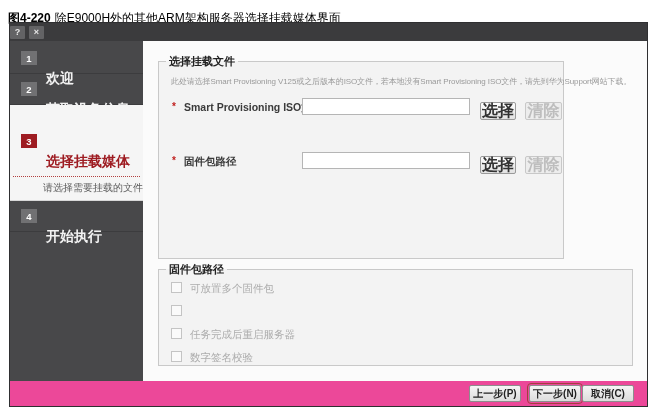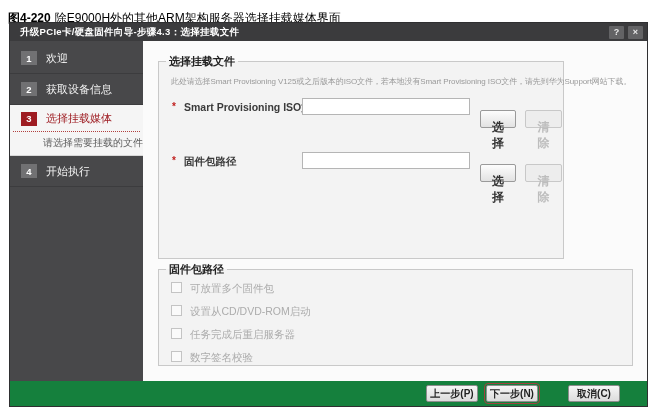--- a/index.html
+++ b/index.html
@@ -22,21 +22,21 @@
     color:#e9e9e9;font-size:9px;font-weight:bold;display:flex;align-items:center;justify-content:center;cursor:default;}
 
   .window-body{flex:1;display:flex;min-height:0;position:relative;}
 
   
   .sidebar{flex:0 0 133px;width:133px;background:#48484a;display:flex;flex-direction:column;padding-top:2px;}
   .step{height:31px;box-sizing:border-box;display:flex;align-items:center;gap:9px;
     padding-left:11px;border-bottom:1px solid #3c3c3e;}
   .step-num{width:16px;height:14px;flex:0 0 16px;background:#717173;color:#fff;
     font-size:9.5px;font-weight:bold;display:flex;align-items:center;justify-content:center;}
-  .step-label{color:#f2f2f2;font-size:11px;font-weight:normal;white-space:nowrap;}
+  .step-label{color:#f2f2f2;font-size:14px;font-weight:bold;white-space:nowrap;margin-top:42px;}
   .step-active{background:#f5f5f5;border-bottom:1px solid #d8d8d8;padding:6px 0 5px 0;}
   .step-active .head{display:flex;align-items:center;gap:9px;padding-left:11px;}
   .step-active .step-num{background:#9e1c22;}
   .step-active .head .step-label{color:#9e1c22;}
   .dotline{border-bottom:1px dotted #b2403f;margin:5px 3px 4px 3px;}
   .step-subtitle{color:#5d5d5d;font-size:10px;padding-left:4px;white-space:nowrap;text-align:right;}
   .sidebar-filler{flex:1;}
 
   
   .main{flex:1;background:#fbfbfb;position:relative;min-width:0;}
@@ -47,52 +47,51 @@
   .gb-options{left:15px;top:228px;width:475px;height:97px;}
 
   .hint{position:absolute;left:12px;width:456px;font-size:8px;color:#9a9a9a;
     line-height:1.45;letter-spacing:-.1px;}
   .hint.oneline{white-space:nowrap;overflow:hidden;}
   .field-row{position:absolute;left:0;width:100%;height:18px;}
   .req{position:absolute;left:13px;top:3px;color:#c0201f;font-size:10px;font-weight:bold;}
   .field-label{position:absolute;left:25px;top:3px;font-size:10.5px;font-weight:bold;color:#3a3a3a;white-space:nowrap;}
   .field-input{position:absolute;left:143px;top:0;width:168px;height:17px;box-sizing:border-box;
     border:1px solid #b5b5b5;background:#fff;font-size:10px;padding:0 3px;outline:none;}
-  .btn-sm{position:absolute;top:12px;height:18px;box-sizing:border-box;border:1px solid #9a9a9a;border-radius:2px;
-    background:linear-gradient(#fdfdfd,#e2e2e2);font-size:12px;font-weight:bold;color:#333;
-    text-align:center;line-height:16px;cursor:default;padding:8px;font-family:inherit;}
+  .btn-sm{position:absolute;top:4px;height:18px;box-sizing:border-box;border:1px solid #9a9a9a;border-radius:2px;
+    background:linear-gradient(#fdfdfd,#e2e2e2);font-size:16px;font-weight:bold;color:#333;
+    text-align:center;line-height:16px;cursor:default;padding:0;font-family:inherit;}
   .btn-select{left:321px;width:36px;}
   .btn-clear{left:366px;width:37px;}
   .btn-sm:disabled,.btn-sm.disabled{color:#bdbdbd;border-color:#c8c8c8;background:#ededed;}
 
   .cb-row{position:absolute;left:0;width:100%;height:14px;}
   .cb-box{position:absolute;left:12px;top:1px;width:11px;height:11px;box-sizing:border-box;
     border:1px solid #c4c4c4;background:#fafafa;}
   .cb-label{position:absolute;left:31px;top:1px;font-size:10.5px;color:#acacac;white-space:nowrap;}
 
   
-  .footer{position:absolute;left:0;right:0;bottom:0;height:25px;background:#15803d;
-    display:flex;align-items:center;justify-content:flex-end;padding-right:27px;box-sizing:border-box;}
+  .footer{position:absolute;left:0;right:0;bottom:0;height:25px;background:#ec4899;
+    display:flex;align-items:center;justify-content:flex-end;padding-right:13px;box-sizing:border-box;}
   .btn-footer{height:17px;width:52px;box-sizing:border-box;border:1px solid #8d8d8d;border-radius:2px;
     background:linear-gradient(#f6f6f6,#dcdcdc);font-size:10px;font-weight:bold;color:#222;
     text-align:center;line-height:15px;cursor:default;padding:0;font-family:inherit;}
   .btn-prev{margin-right:8px;}
-  .btn-next{margin-right:30px;outline:1px solid #a0413f;outline-offset:1px;}
+  .btn-next{margin-right:1px;outline:1px solid #a0413f;outline-offset:1px;}
 </style>
 </head>
 <body>
 
 <div class="caption">
   <span class="cap-label">图4-220</span><span>除E9000H外的其他ARM架构服务器选择挂载媒体界面</span>
 </div>
 
 <div class="window">
 
   <div class="titlebar">
-    <div class="titlebar-text">升级PCIe卡/硬盘固件向导-步骤4.3：选择挂载文件</div>
     <div class="tb-btn">?</div>
     <div class="tb-btn">×</div>
   </div>
 
   <div class="window-body">
 
     <div class="sidebar">
       <div class="step">
         <span class="step-num">1</span>
         <span class="step-label">欢迎</span>
@@ -143,21 +142,20 @@
 
       <div class="gb gb-options">
         <div class="gb-legend">固件包路径</div>
 
         <div class="cb-row" style="top:11px;">
           <span class="cb-box"></span>
           <span class="cb-label">可放置多个固件包</span>
         </div>
         <div class="cb-row" style="top:34px;">
           <span class="cb-box"></span>
-          <span class="cb-label">设置从CD/DVD-ROM启动</span>
         </div>
         <div class="cb-row" style="top:57px;">
           <span class="cb-box"></span>
           <span class="cb-label">任务完成后重启服务器</span>
         </div>
         <div class="cb-row" style="top:80px;">
           <span class="cb-box"></span>
           <span class="cb-label">数字签名校验</span>
         </div>
       </div>

